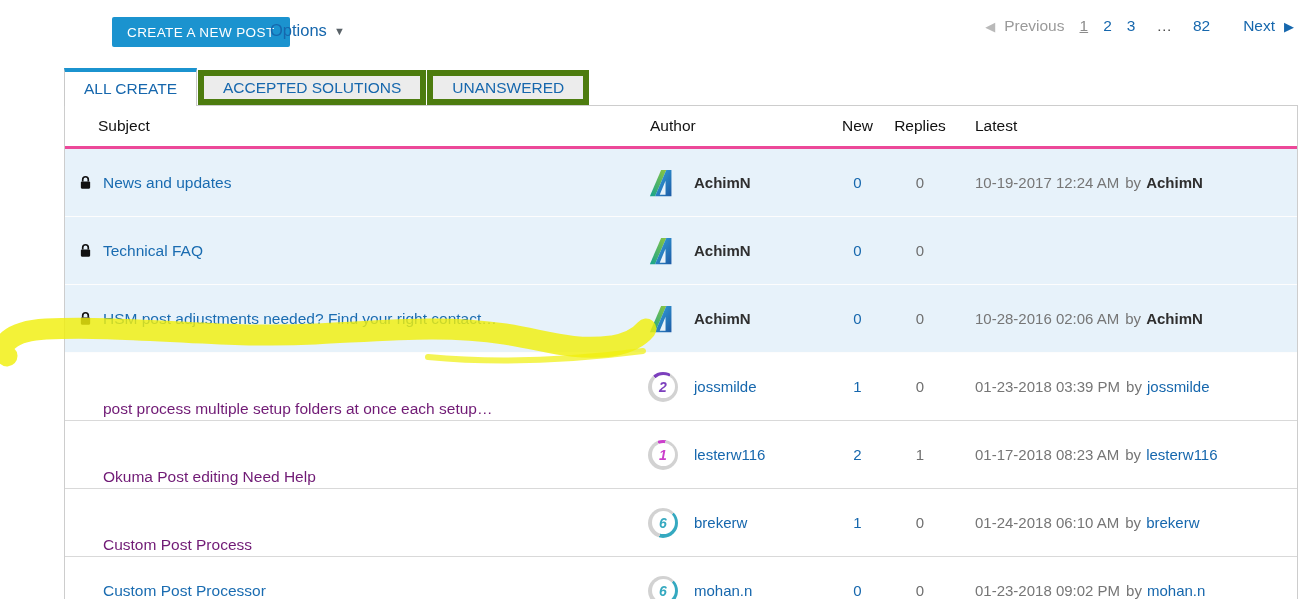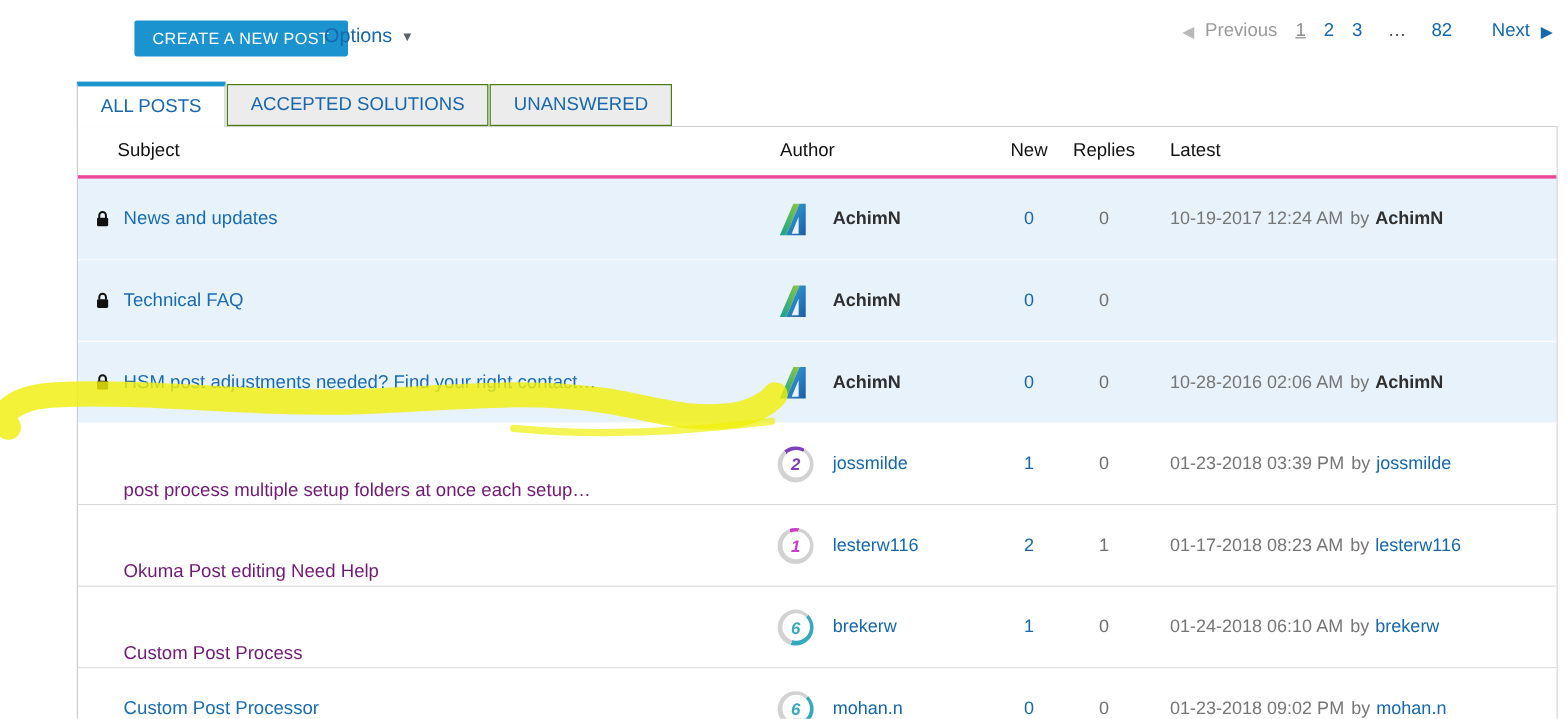--- a/index.html
+++ b/index.html
@@ -37,21 +37,21 @@
   .tabs { position:absolute; left:64px; top:68px; height:38px; display:flex; align-items:flex-end; z-index:3; }
   .tab {
     font-size:15.5px; color:#1667ad; padding:0 19px; display:flex; align-items:center;
     white-space:nowrap; cursor:pointer;
   }
   .tab.active {
     height:38px; background:#fff;
     border-top:4px solid #1b93cf; border-left:1px solid #c9c9c9; border-right:1px solid #c9c9c9;
   }
   .tab.inactive {
-    height:35px; margin-bottom:1px; background:#ececec; border:1px solid #4d7c0f; margin-left:1px;
+    height:35px; margin-bottom:1px; background:#ececec; border:6px solid #4d7c0f; margin-left:1px;
   }
 
   
   .board {
     position:absolute; left:64px; top:105px; width:1234px;
     border:1px solid #cdcdcd; background:#fff; z-index:1;
   }
   .thead, .row {
     display:grid;
     grid-template-columns:575px 190px 55px 70px 1fr;
@@ -113,21 +113,21 @@
     <span class="pg-ellipsis">…</span>
     <span class="pg-num pg-last">82</span>
     <span class="pg-next">
         <span>Next</span>
         <span class="tri-blue">▶</span>
       </span>
   </div>
 </div>
 
 <div class="tabs">
-  <div class="tab active">ALL POSTS</div>
+  <div class="tab active">ALL CREATE</div>
   <div class="tab inactive">ACCEPTED SOLUTIONS</div>
   <div class="tab inactive">UNANSWERED</div>
 </div>
 
 <div class="board">
   <div class="thead">
     <div class="h-subject">Subject</div>
     <div class="h-author">Author</div>
     <div class="h-new">New</div>
     <div class="h-replies">Replies</div>

